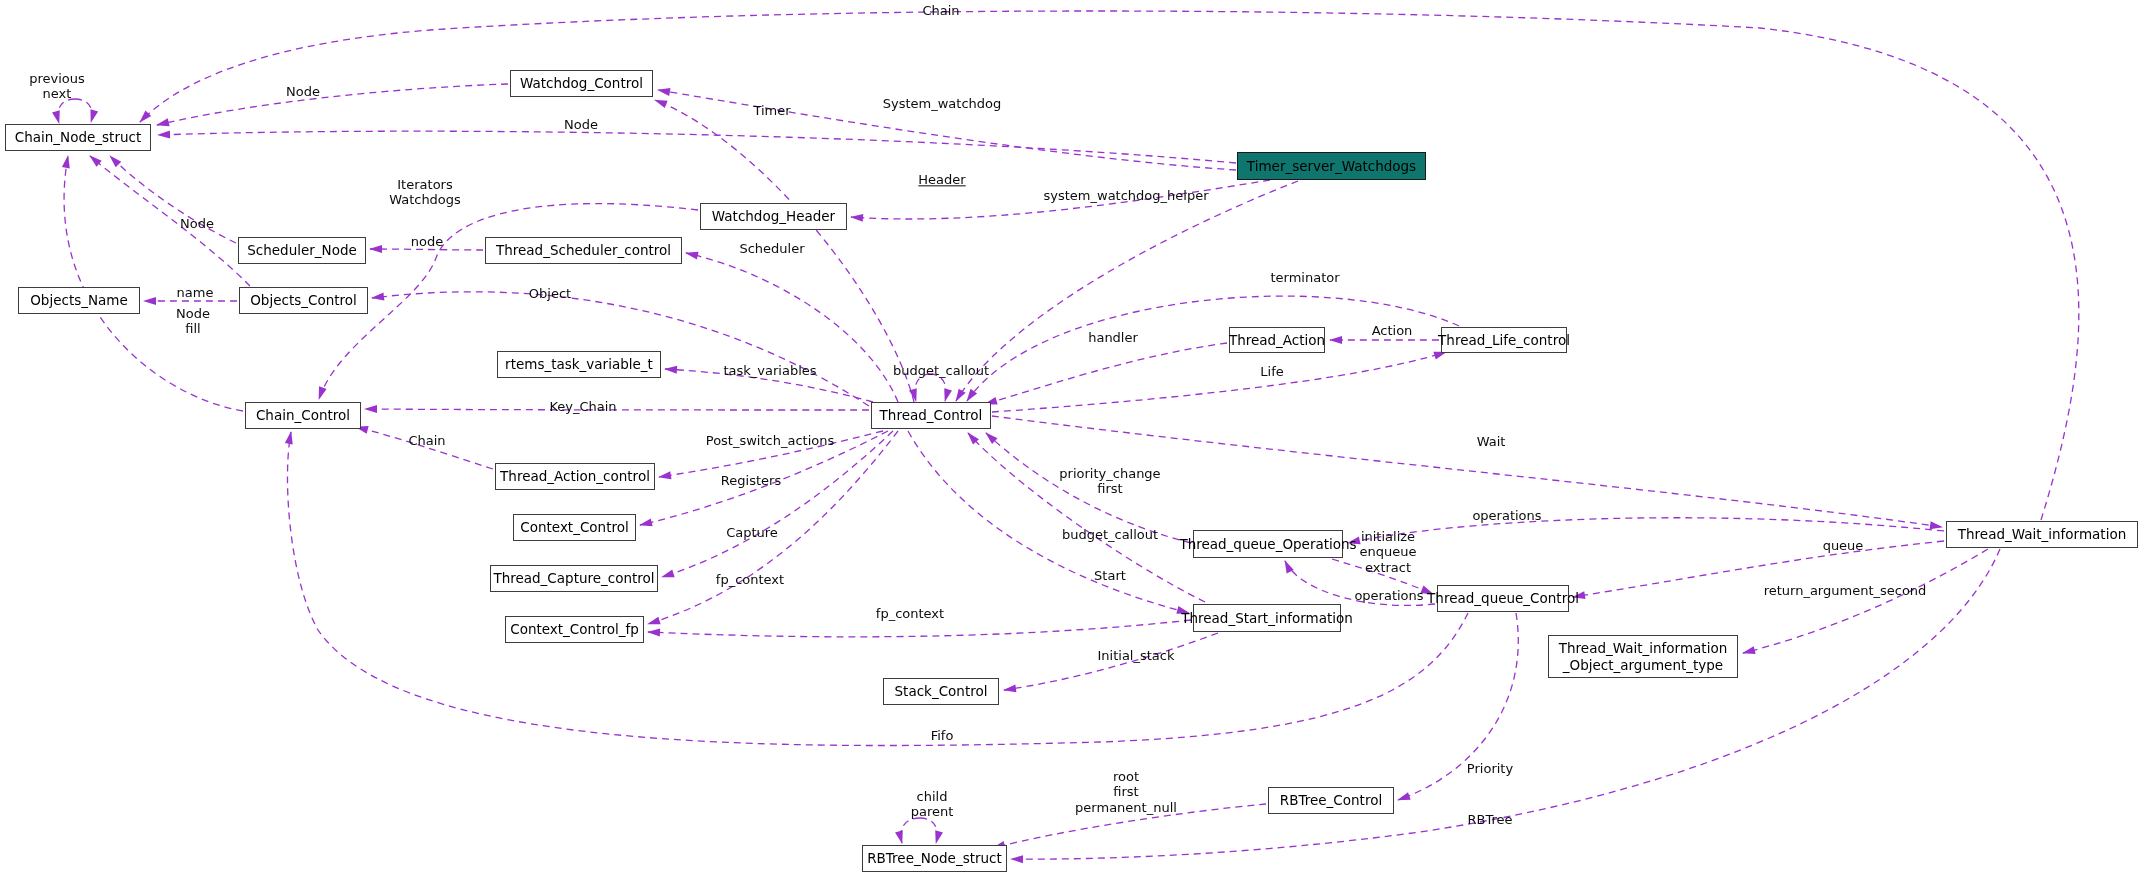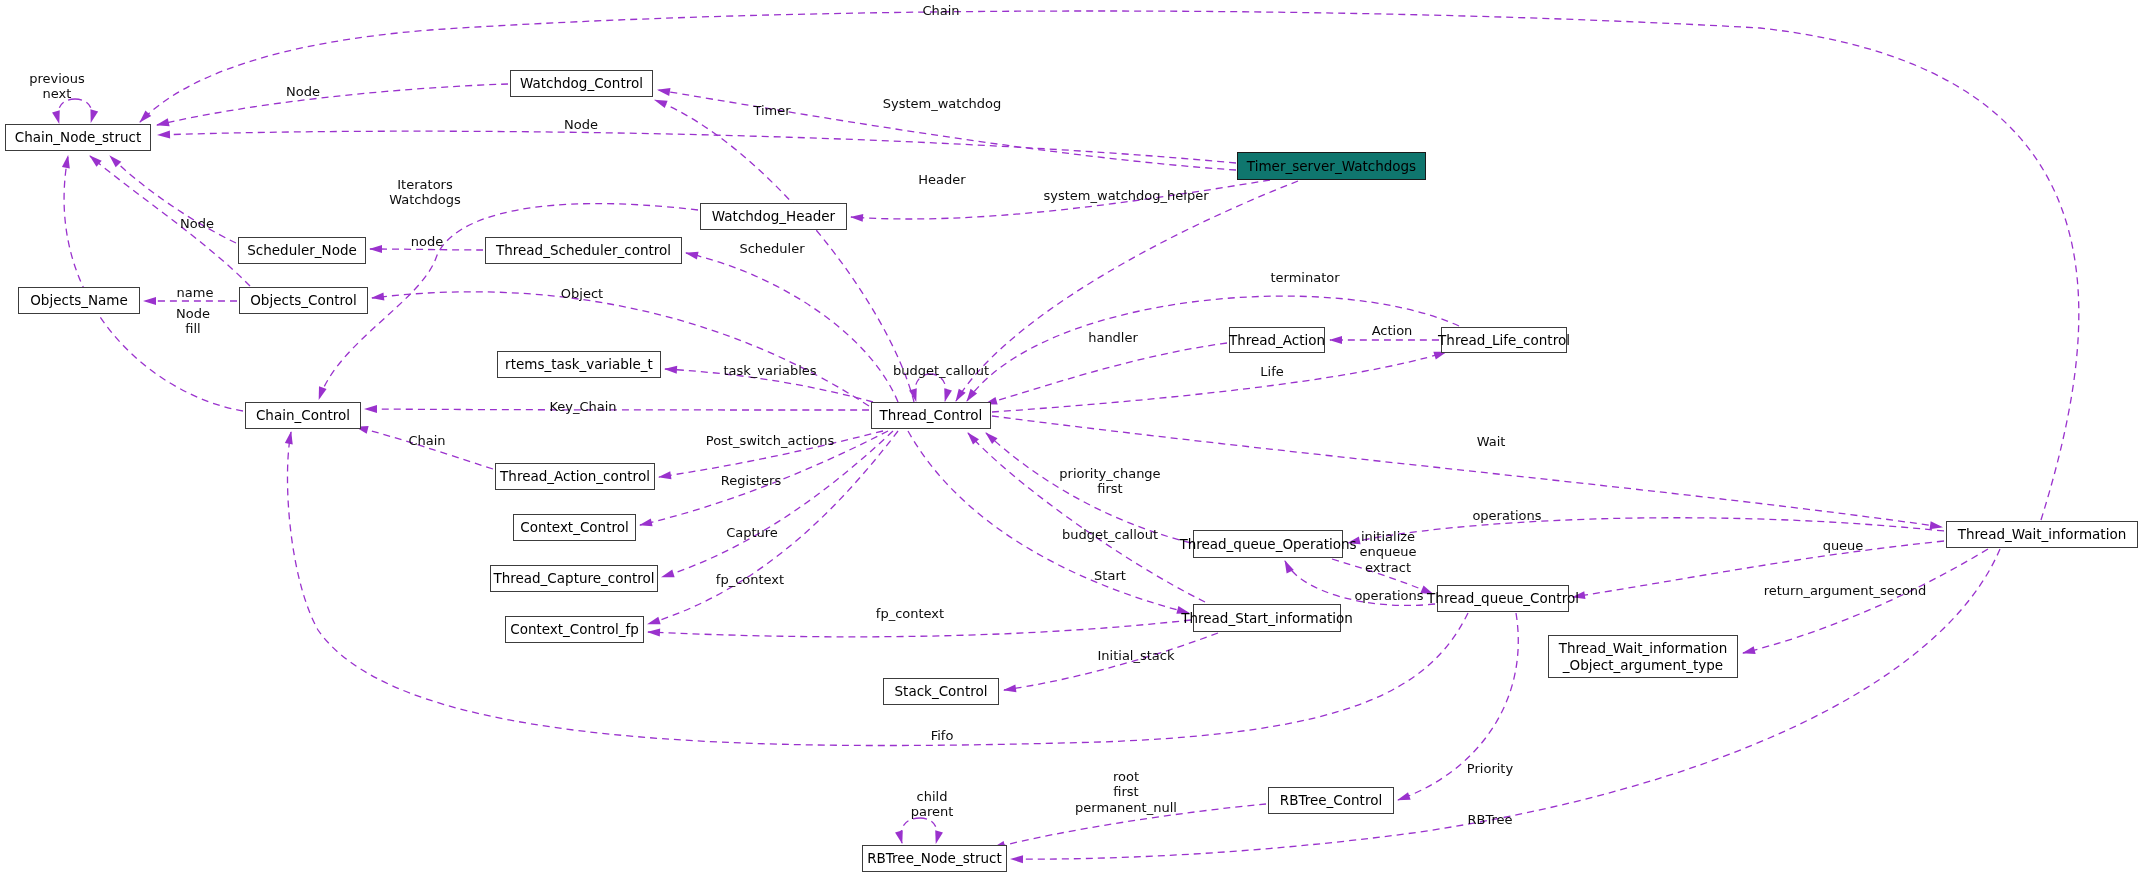--- a/index.html
+++ b/index.html
@@ -102,31 +102,31 @@
       <div class="node" style="left: 862px; top: 845px; width: 145px; height: 27px;">RBTree_Node_struct</div>
     </div>
   <div id="labels">
       <div class="elabel" style="left: 941px; top: 11px;">Chain</div>
       <div class="elabel" style="left: 57px; top: 86px;">previous
 next</div>
       <div class="elabel" style="left: 303px; top: 92px;">Node</div>
       <div class="elabel" style="left: 581px; top: 125px;">Node</div>
       <div class="elabel" style="left: 772px; top: 111px;">Timer</div>
       <div class="elabel" style="left: 942px; top: 104px;">System_watchdog</div>
-      <div class="elabel" style="left: 942px; top: 180px;">Header</div>
+      <div class="elabel" style="left: 942px; top: 180px; text-decoration: underline;">Header</div>
       <div class="elabel" style="left: 1126px; top: 196px;">system_watchdog_helper</div>
       <div class="elabel" style="left: 425px; top: 192px;">Iterators
 Watchdogs</div>
       <div class="elabel" style="left: 427px; top: 242px;">node</div>
       <div class="elabel" style="left: 772px; top: 249px;">Scheduler</div>
       <div class="elabel" style="left: 197px; top: 224px;">Node</div>
       <div class="elabel" style="left: 195px; top: 293px;">name</div>
       <div class="elabel" style="left: 193px; top: 321px;">Node
 fill</div>
-      <div class="elabel" style="left: 582px; top: 294px;">Object</div>
+      <div class="elabel" style="left: 550px; top: 294px;">Object</div>
       <div class="elabel" style="left: 1305px; top: 278px;">terminator</div>
       <div class="elabel" style="left: 1113px; top: 338px;">handler</div>
       <div class="elabel" style="left: 1392px; top: 331px;">Action</div>
       <div class="elabel" style="left: 1272px; top: 372px;">Life</div>
       <div class="elabel" style="left: 770px; top: 371px;">task_variables</div>
       <div class="elabel" style="left: 941px; top: 371px;">budget_callout</div>
       <div class="elabel" style="left: 583px; top: 407px;">Key_Chain</div>
       <div class="elabel" style="left: 427px; top: 441px;">Chain</div>
       <div class="elabel" style="left: 770px; top: 441px;">Post_switch_actions</div>
       <div class="elabel" style="left: 751px; top: 481px;">Registers</div>

